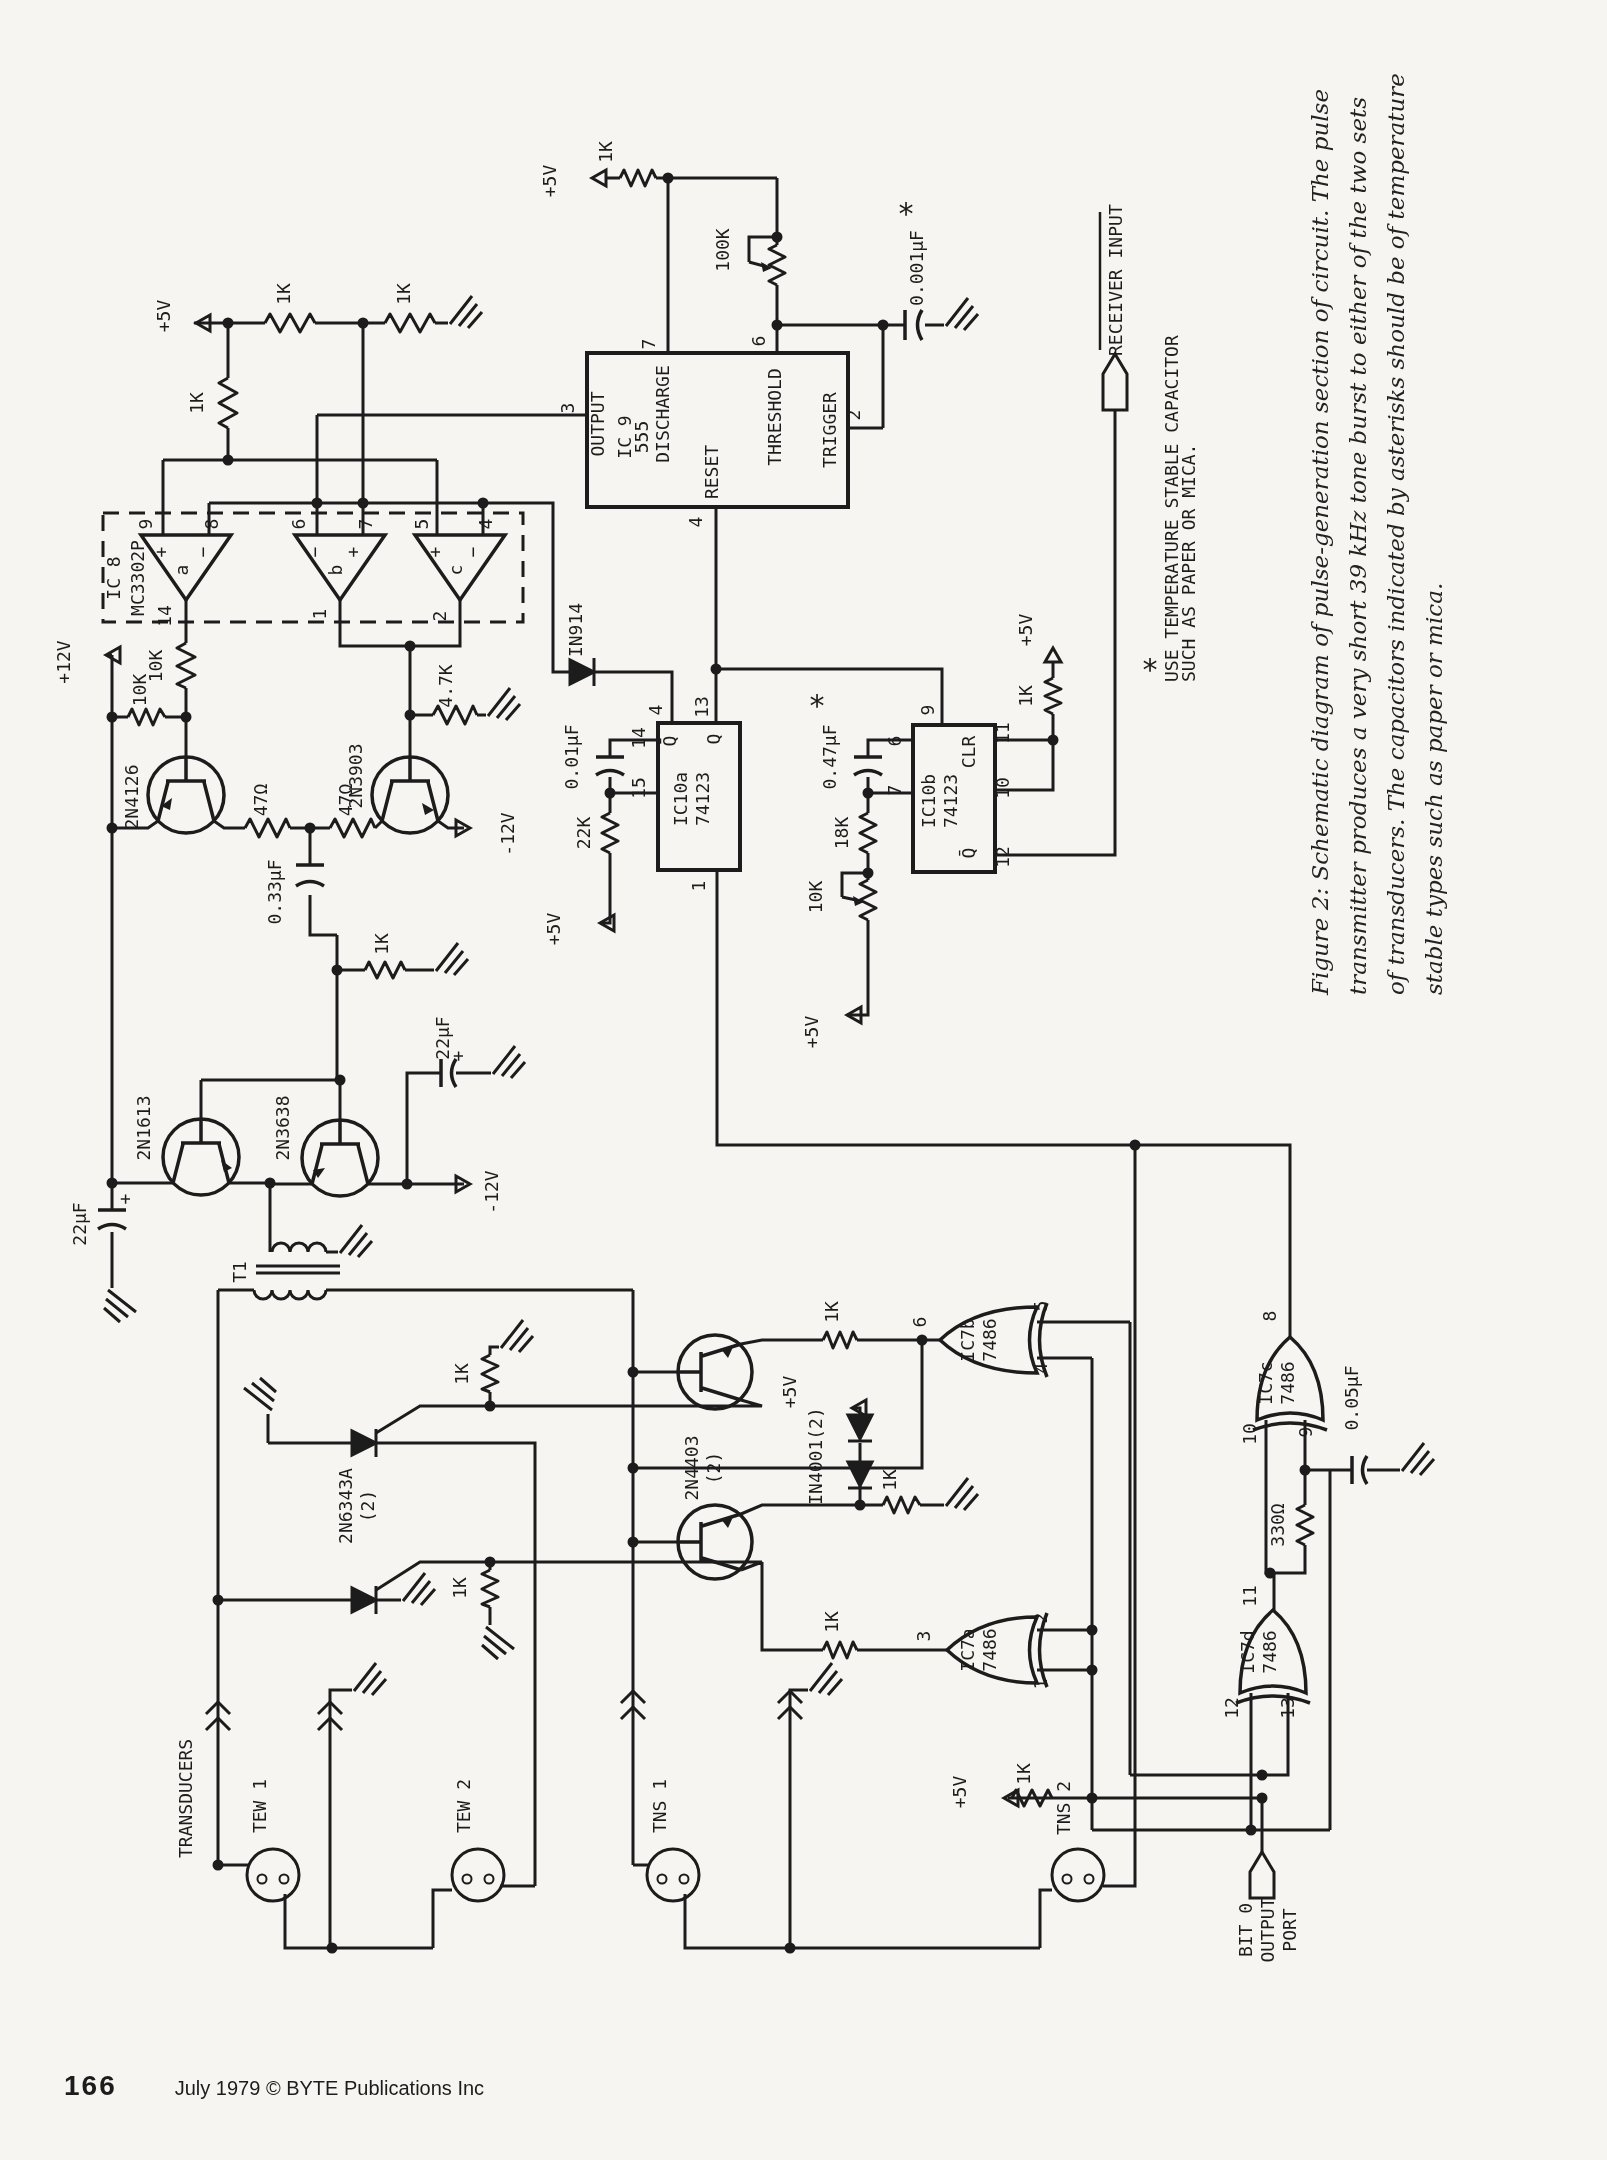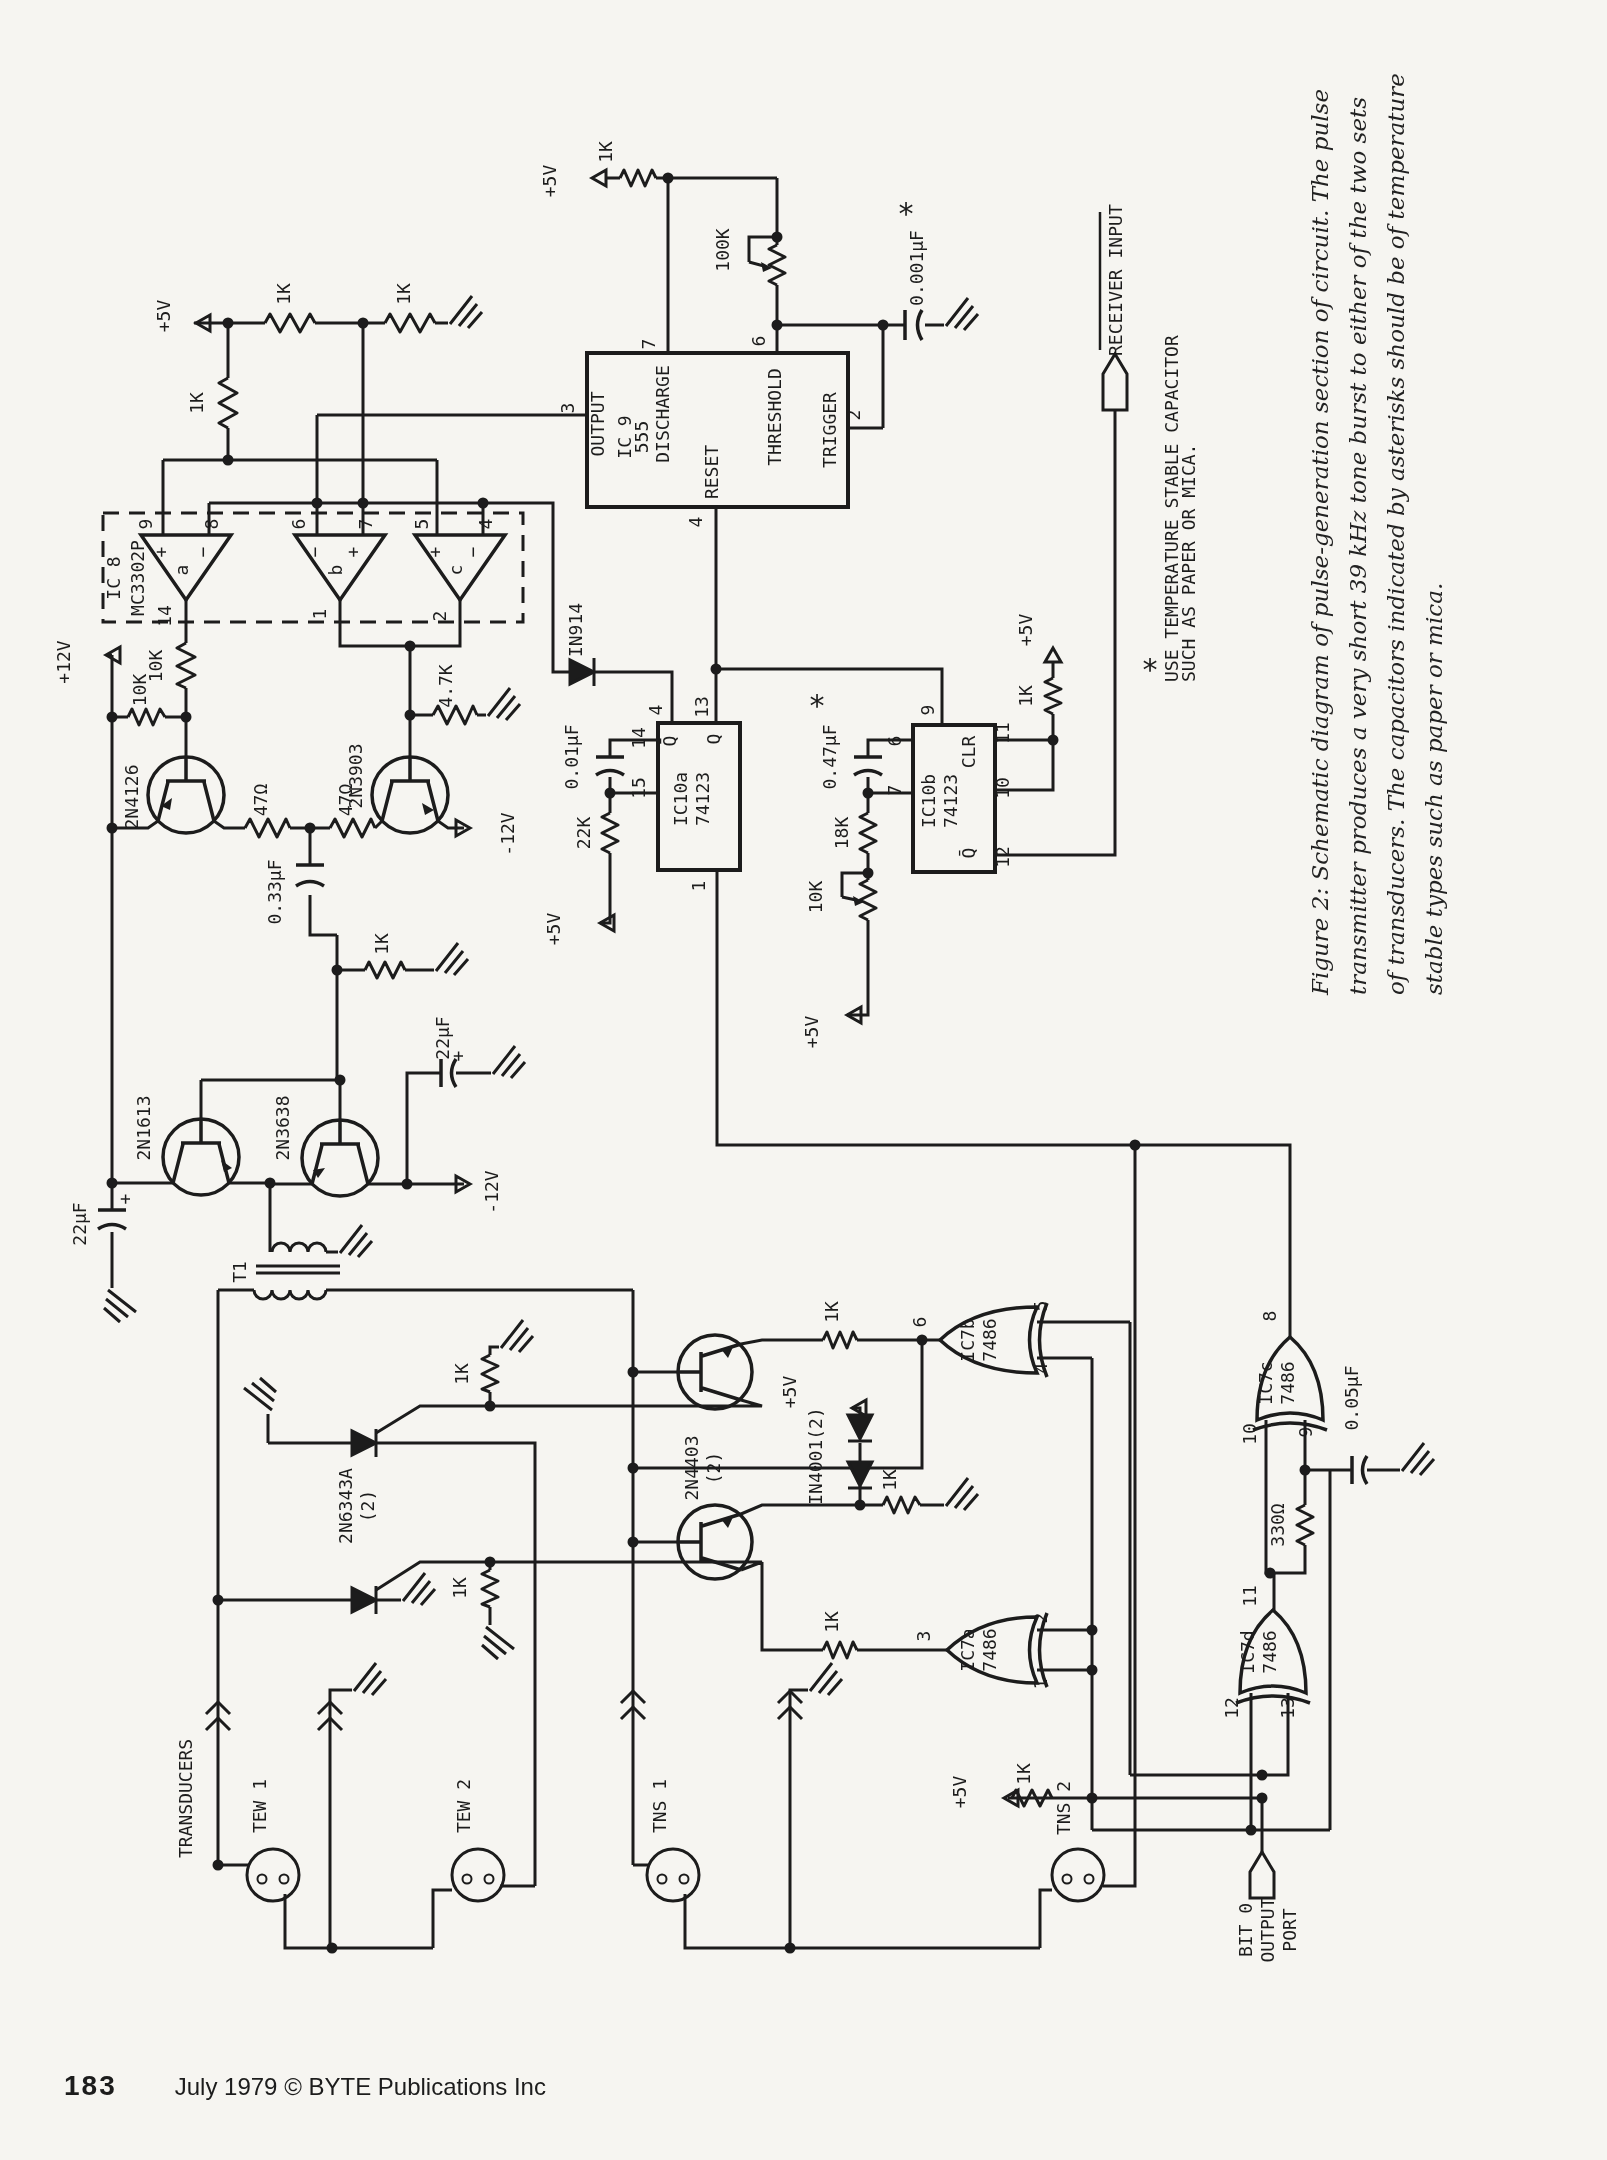--- a/index.html
+++ b/index.html
@@ -3,21 +3,21 @@
 <meta charset="utf-8">
 <style>
   html,body{margin:0;padding:0;background:#e8e7e3;}
   .page{position:relative;width:1607px;height:2160px;background:#f6f5f1;overflow:hidden;
         font-family:"Liberation Sans",sans-serif;}
   svg{position:absolute;left:0;top:0;}
   .lbl{font-family:"DejaVu Sans Mono",monospace;fill:#1c1c1c;}
   .cap{font-family:"DejaVu Serif",serif;font-style:italic;fill:#222;}
   .footer{position:absolute;left:64px;top:2070px;color:#1c1c1c;width:700px;}
   .footer .num{font-weight:bold;font-size:28px;letter-spacing:2px;}
-  .footer .credit{font-size:24px;margin-left:58px;}
+  .footer .credit{font-size:20px;margin-left:58px;}
   .stroke{stroke:#1c1c1c;fill:none;}
 </style>
 </head>
 <body>
 
 <div class="page">
 <svg id="schem" width="1607" height="2160" viewBox="0 0 1607 2160">
   <defs>
     <path id="gnd" d="M0,4L22,-24M9,6L27,-16M18,8L32,-8"></path>
   </defs>
@@ -376,15 +376,15 @@
         <text x="1178" y="682" transform="rotate(-90 1178 682)" font-size="18" text-anchor="start" class="lbl">USE TEMPERATURE STABLE CAPACITOR</text>
         <text x="1195" y="682" transform="rotate(-90 1195 682)" font-size="18" text-anchor="start" class="lbl">SUCH AS PAPER OR MICA.</text>
         <text x="1328" y="995" transform="rotate(-90 1328 995)" font-size="23" text-anchor="start" class="cap">Figure 2: Schematic diagram of pulse-generation section of circuit. The pulse</text>
         <text x="1366" y="995" transform="rotate(-90 1366 995)" font-size="23" text-anchor="start" class="cap">transmitter produces a very short 39 kHz tone burst to either of the two sets</text>
         <text x="1404" y="995" transform="rotate(-90 1404 995)" font-size="23" text-anchor="start" class="cap">of transducers. The capacitors indicated by asterisks should be of temperature</text>
         <text x="1442" y="995" transform="rotate(-90 1442 995)" font-size="23" text-anchor="start" class="cap">stable types such as paper or mica.</text>
       </g>
 </svg>
 
 <div class="footer">
-  <span class="num">183</span><span class="credit">July 1979 © BYTE Publications Inc</span>
+  <span class="num">166</span><span class="credit">July 1979 © BYTE Publications Inc</span>
 </div>
 </div>
 
 </body></html>

